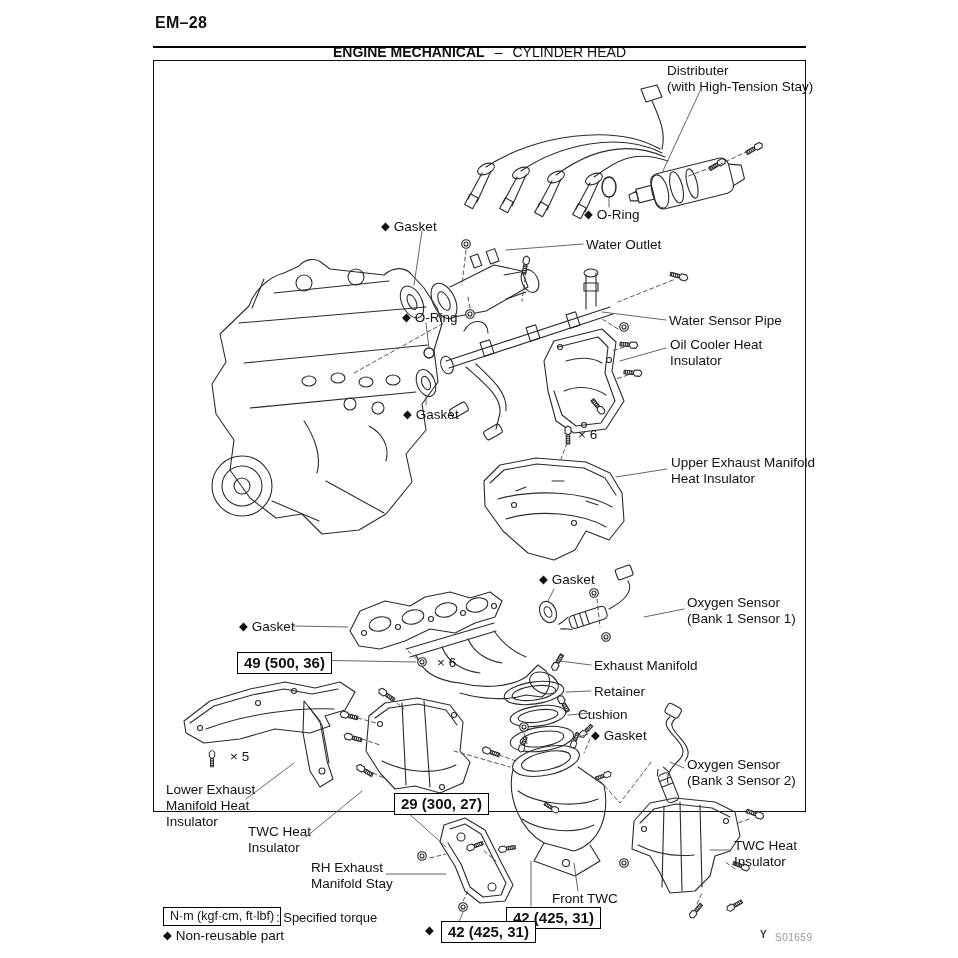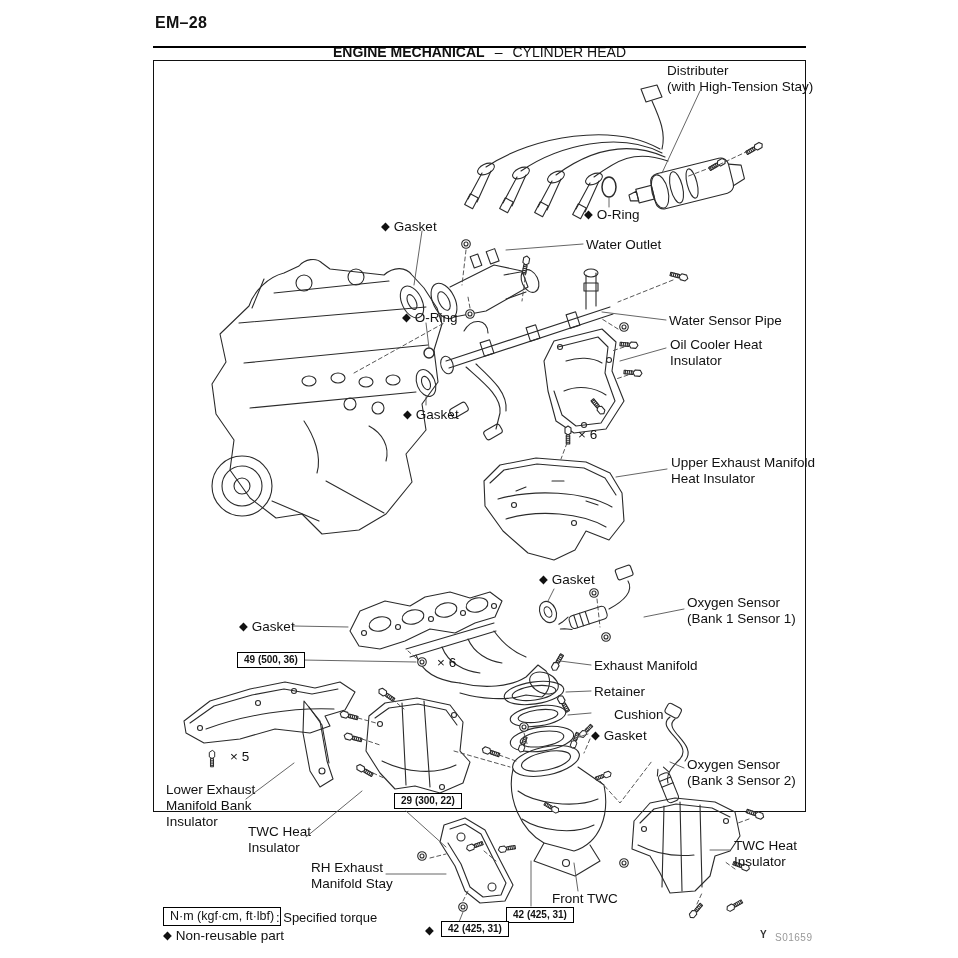--- a/index.html
+++ b/index.html
@@ -7,21 +7,21 @@
         font-family:"Liberation Sans", sans-serif;color:#111;}
   .hdr-code{position:absolute;left:155px;top:14px;font-size:16px;font-weight:bold;letter-spacing:.3px;}
   .hdr-title{position:absolute;left:153px;top:44px;width:653px;text-align:center;font-size:14px;}
   .hdr-title .sec{font-weight:bold;}
   .hdr-title .sep{padding:0 10px;}
   .hdr-rule{position:absolute;left:153px;top:46px;width:653px;height:0;border-top:2px solid #000;}
   .frame{position:absolute;left:153px;top:60px;width:653px;height:752px;border:1.6px solid #111;box-sizing:border-box;}
   .art{position:absolute;left:0;top:0;}
   .lbl{position:absolute;font-size:13.5px;line-height:1.2;white-space:nowrap;}
   .lbl .dm{font-size:11.5px;margin-right:4px;position:relative;top:-1px;}
-  .tq{position:absolute;border:1.6px solid #000;padding:0 6px;font-size:10px;font-weight:bold;
+  .tq{position:absolute;border:1.6px solid #000;padding:0 6px;font-size:15px;font-weight:bold;
       white-space:nowrap;background:#fff;line-height:1.35;}
   .legend-desc{font-size:13px;}
   .foot-y{position:absolute;font-size:10px;font-weight:bold;color:#333;}
   .foot-code{position:absolute;font-size:10px;color:#999;letter-spacing:.5px;}
 </style>
 </head>
 <body>
 
 <div class="page">
 
@@ -437,50 +437,50 @@
     </div>
 
     <div class="lbl" style="left:440px;top:597px">
       <span>Exhaust Manifold</span>
     </div>
 
     <div class="lbl" style="left:440px;top:623px">
       <span>Retainer</span>
     </div>
 
-    <div class="lbl" style="left:460px;top:646px">
+    <div class="lbl" style="left:424px;top:646px">
       <span>Cushion</span>
     </div>
 
     <div class="lbl" style="left:437px;top:667px">
       <span class="dm">◆</span><span>Gasket</span>
     </div>
 
     <div class="lbl" style="left:533px;top:696px">
       <div>Oxygen Sensor</div>
       <div>(Bank 3 Sensor 2)</div>
     </div>
 
     <div class="lbl" style="left:76px;top:688px">
       <span>× 5</span>
     </div>
 
     <div class="lbl" style="left:12px;top:721px">
       <div>Lower Exhaust</div>
-      <div>Manifold Bank</div>
+      <div>Manifold Heat</div>
       <div>Insulator</div>
     </div>
 
     <div class="lbl" style="left:94px;top:763px">
       <div>TWC Heat</div>
       <div>Insulator</div>
     </div>
 
     <div class="tq" style="left:240px;top:732px">
-      <span>29 (300, 22)</span>
+      <span>29 (300, 27)</span>
     </div>
 
     <div class="lbl" style="left:157px;top:799px">
       <div>RH Exhaust</div>
       <div>Manifold Stay</div>
     </div>
 
     <div class="lbl" style="left:398px;top:830px">
       <span>Front TWC</span>
     </div>

